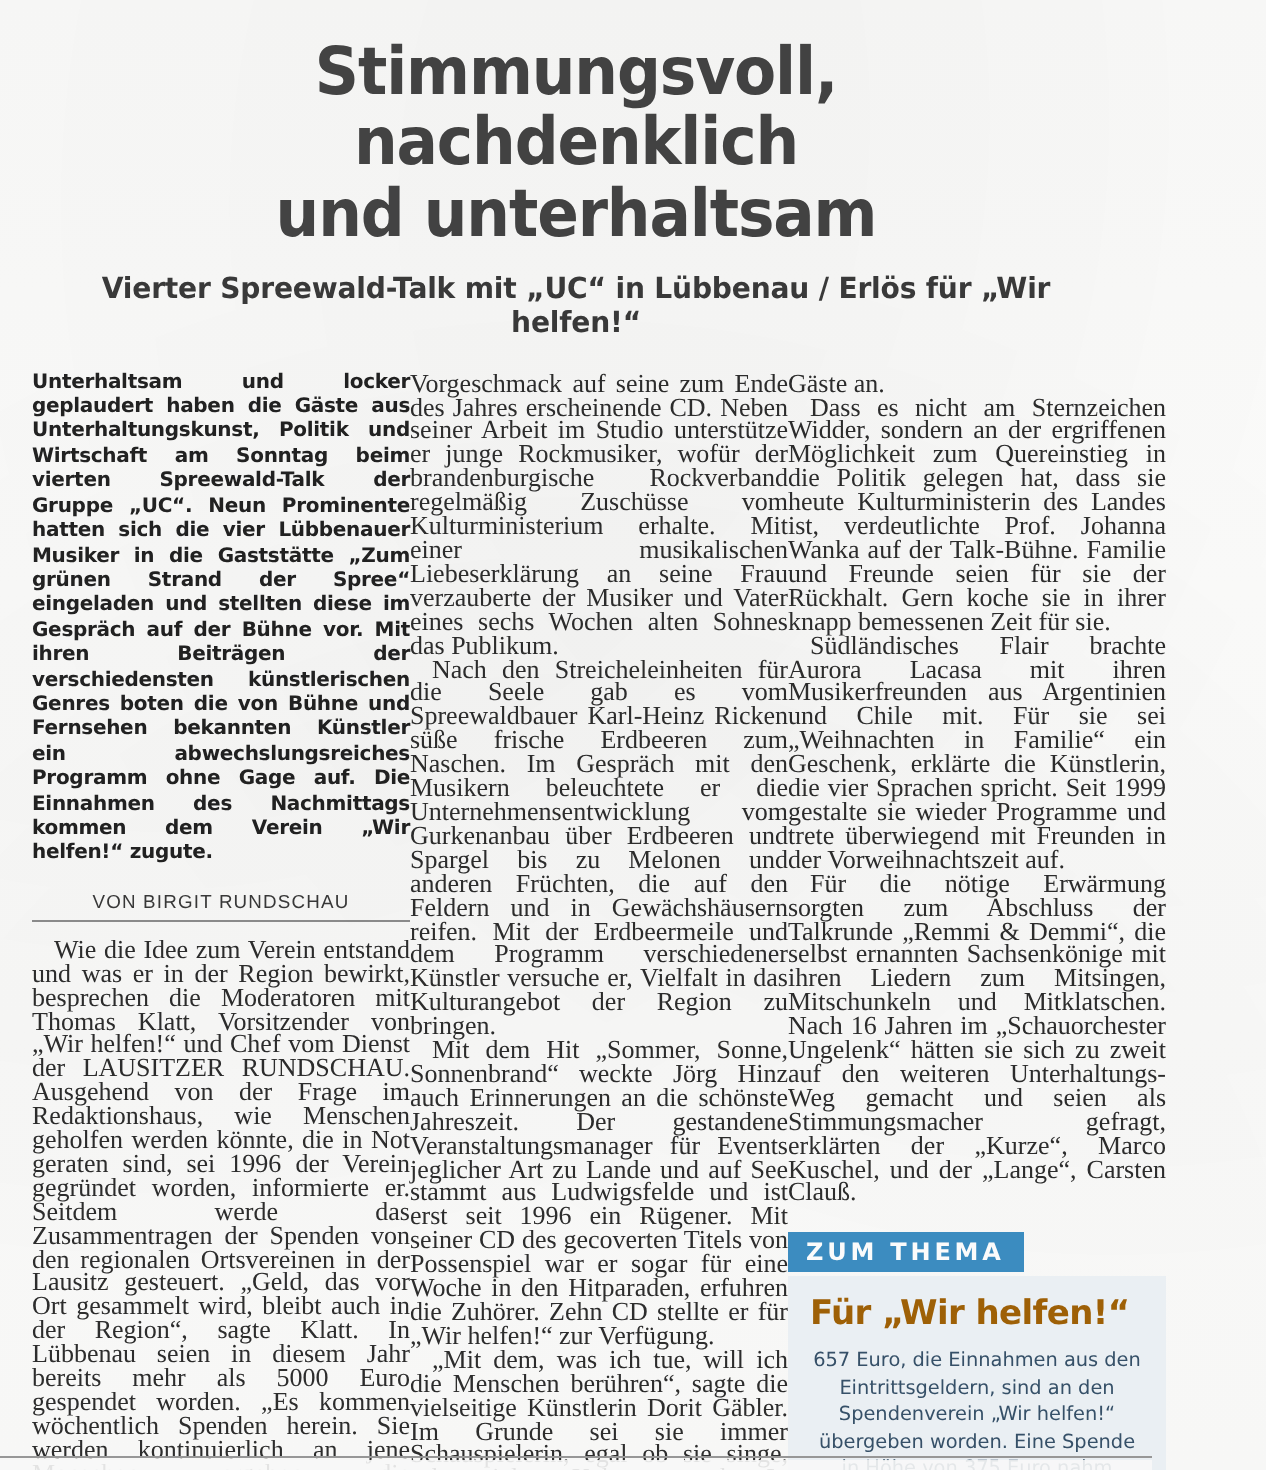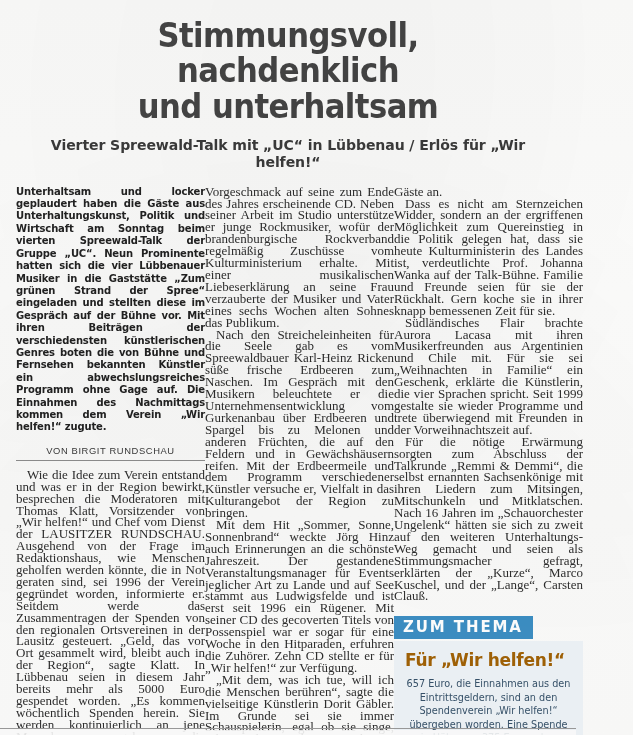--- a/index.html
+++ b/index.html
@@ -120,21 +120,21 @@
   .zumthema-wrap {
     margin-top: 14px;
     position: relative;
   }
   .zumthema-tab {
     display: inline-block;
     background: #3d8fc4;
     color: #ffffff;
     font-family: "DejaVu Sans", sans-serif;
     font-weight: bold;
-    font-size: 15px;
+    font-size: 12px;
     letter-spacing: 1.9px;
     padding: 4px 10px 4px 9px;
     line-height: 1;
   }
   .zumthema-body {
     background: #eef3f7;
     padding: 9px 11px 12px 11px;
     margin-top: 2px;
   }
   .zumthema-title {

